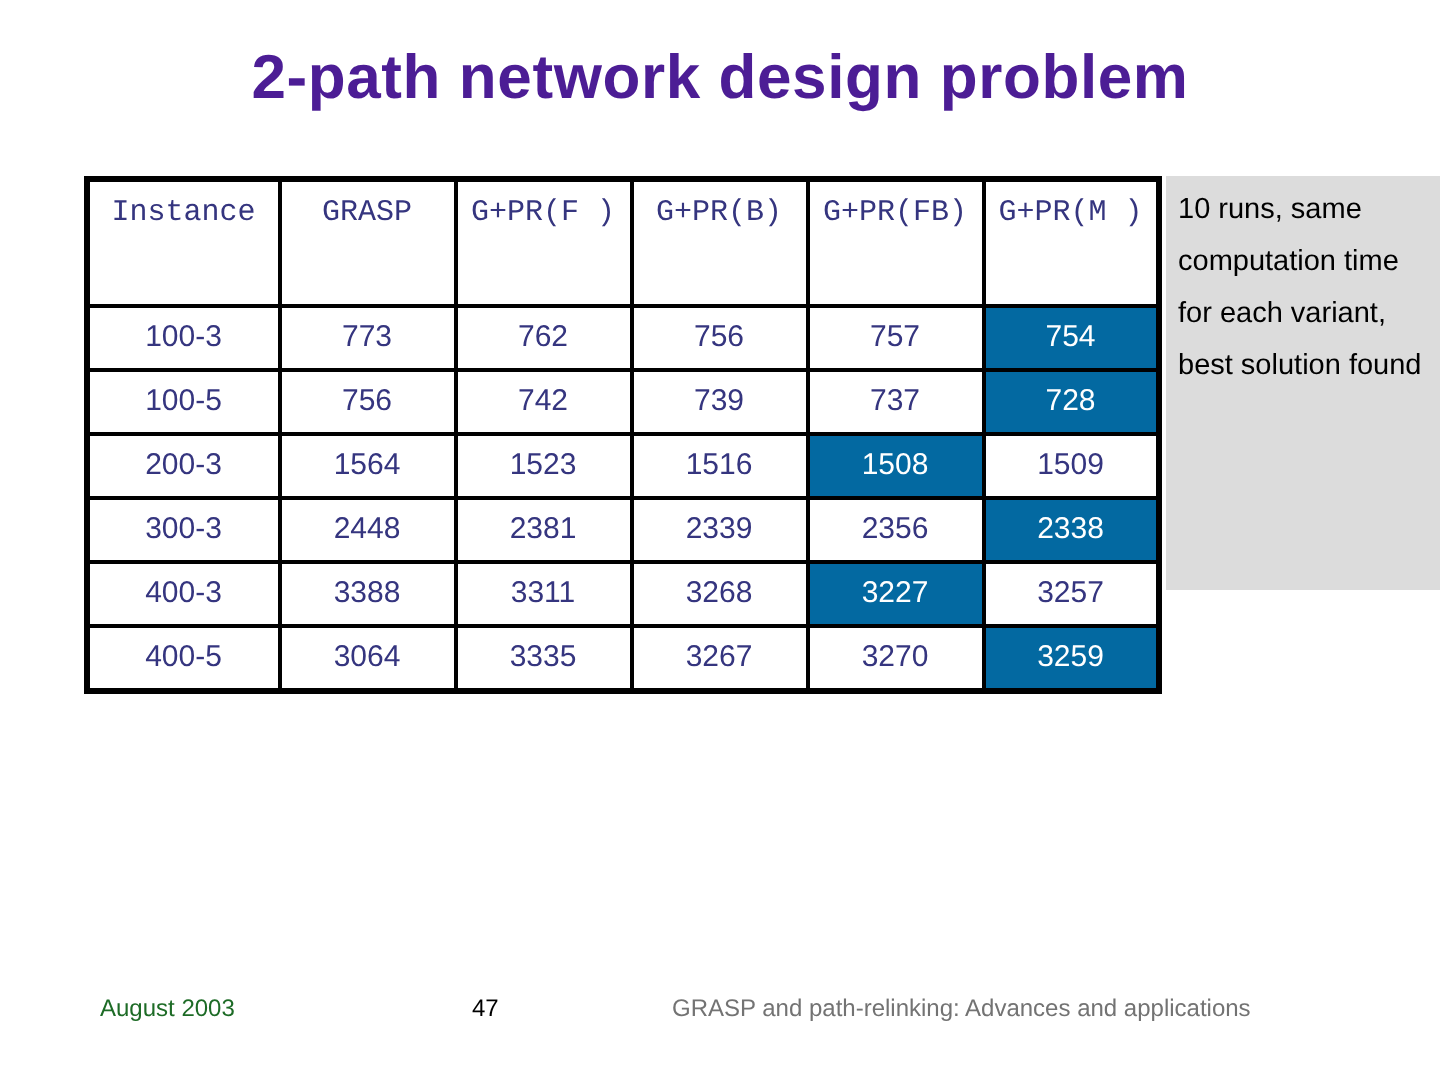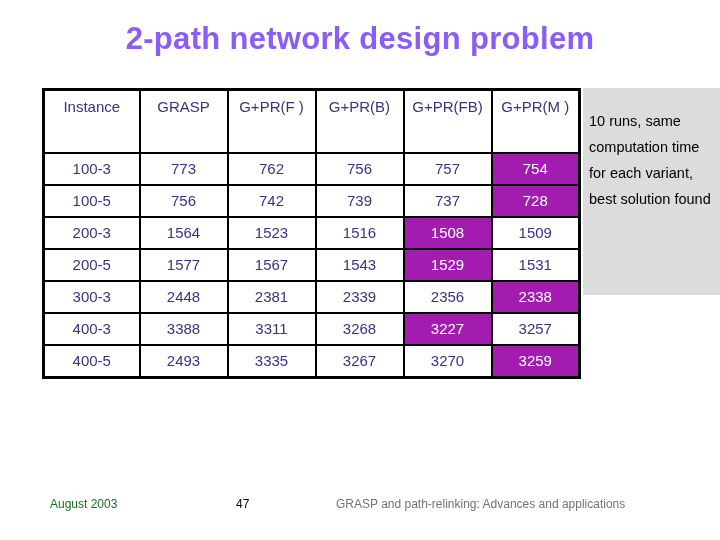--- a/index.html
+++ b/index.html
@@ -16,21 +16,21 @@
     position: relative;
   }
 
   
   #slide-title {
     position: absolute;
     left: 0;
     top: 22px;
     width: 720px;
     text-align: center;
-    color: #8b5cf6;
+    color: #4c1d95;
     font-size: 31px;
     font-weight: bold;
     letter-spacing: 0.3px;
     line-height: 1.1;
     white-space: nowrap;
   }
 
   
   #results-table-wrap {
     position: absolute;
@@ -59,40 +59,41 @@
     height: 30px;
     line-height: 30px;
     overflow: hidden;
   }
   table.results thead th {
     height: 56px;
     line-height: 22px;
     padding-top: 5px;
     vertical-align: top;
     font-weight: normal;
+    font-family: Liberation Mono, monospace;
   }
   table.results td.hl {
-    background: #a21caf;
+    background: #0369a1;
     color: #ffffff;
   }
   table.results td.inst {
     font-weight: normal;
   }
 
   
   #side-note {
     position: absolute;
     left: 583px;
     top: 88px;
     width: 137px;
     background: #dcdcdc;
     color: #000000;
     font-size: 14.5px;
     line-height: 26px;
-    padding: 20px 0 6px 6px;
+    padding: 4px 0 6px 6px;
     box-sizing: border-box;
     height: 207px;
   }
 
   
   #footer {
     position: absolute;
     left: 0;
     top: 497px;
     width: 720px;
@@ -165,46 +166,38 @@
         </tr>
         <tr>
           <td class="inst">200-3</td>
           <td>1564</td>
           <td>1523</td>
           <td>1516</td>
           <td class="hl">1508</td>
           <td>1509</td>
         </tr>
         <tr>
-          <td class="inst">200-5</td>
-          <td>1577</td>
-          <td>1567</td>
-          <td>1543</td>
-          <td class="hl">1529</td>
-          <td>1531</td>
-        </tr>
-        <tr>
           <td class="inst">300-3</td>
           <td>2448</td>
           <td>2381</td>
           <td>2339</td>
           <td>2356</td>
           <td class="hl">2338</td>
         </tr>
         <tr>
           <td class="inst">400-3</td>
           <td>3388</td>
           <td>3311</td>
           <td>3268</td>
           <td class="hl">3227</td>
           <td>3257</td>
         </tr>
         <tr>
           <td class="inst">400-5</td>
-          <td>2493</td>
+          <td>3064</td>
           <td>3335</td>
           <td>3267</td>
           <td>3270</td>
           <td class="hl">3259</td>
         </tr>
       </tbody>
   </table>
 </div>
 
 <div id="side-note">10 runs, same computation time for each variant, best solution found</div>

